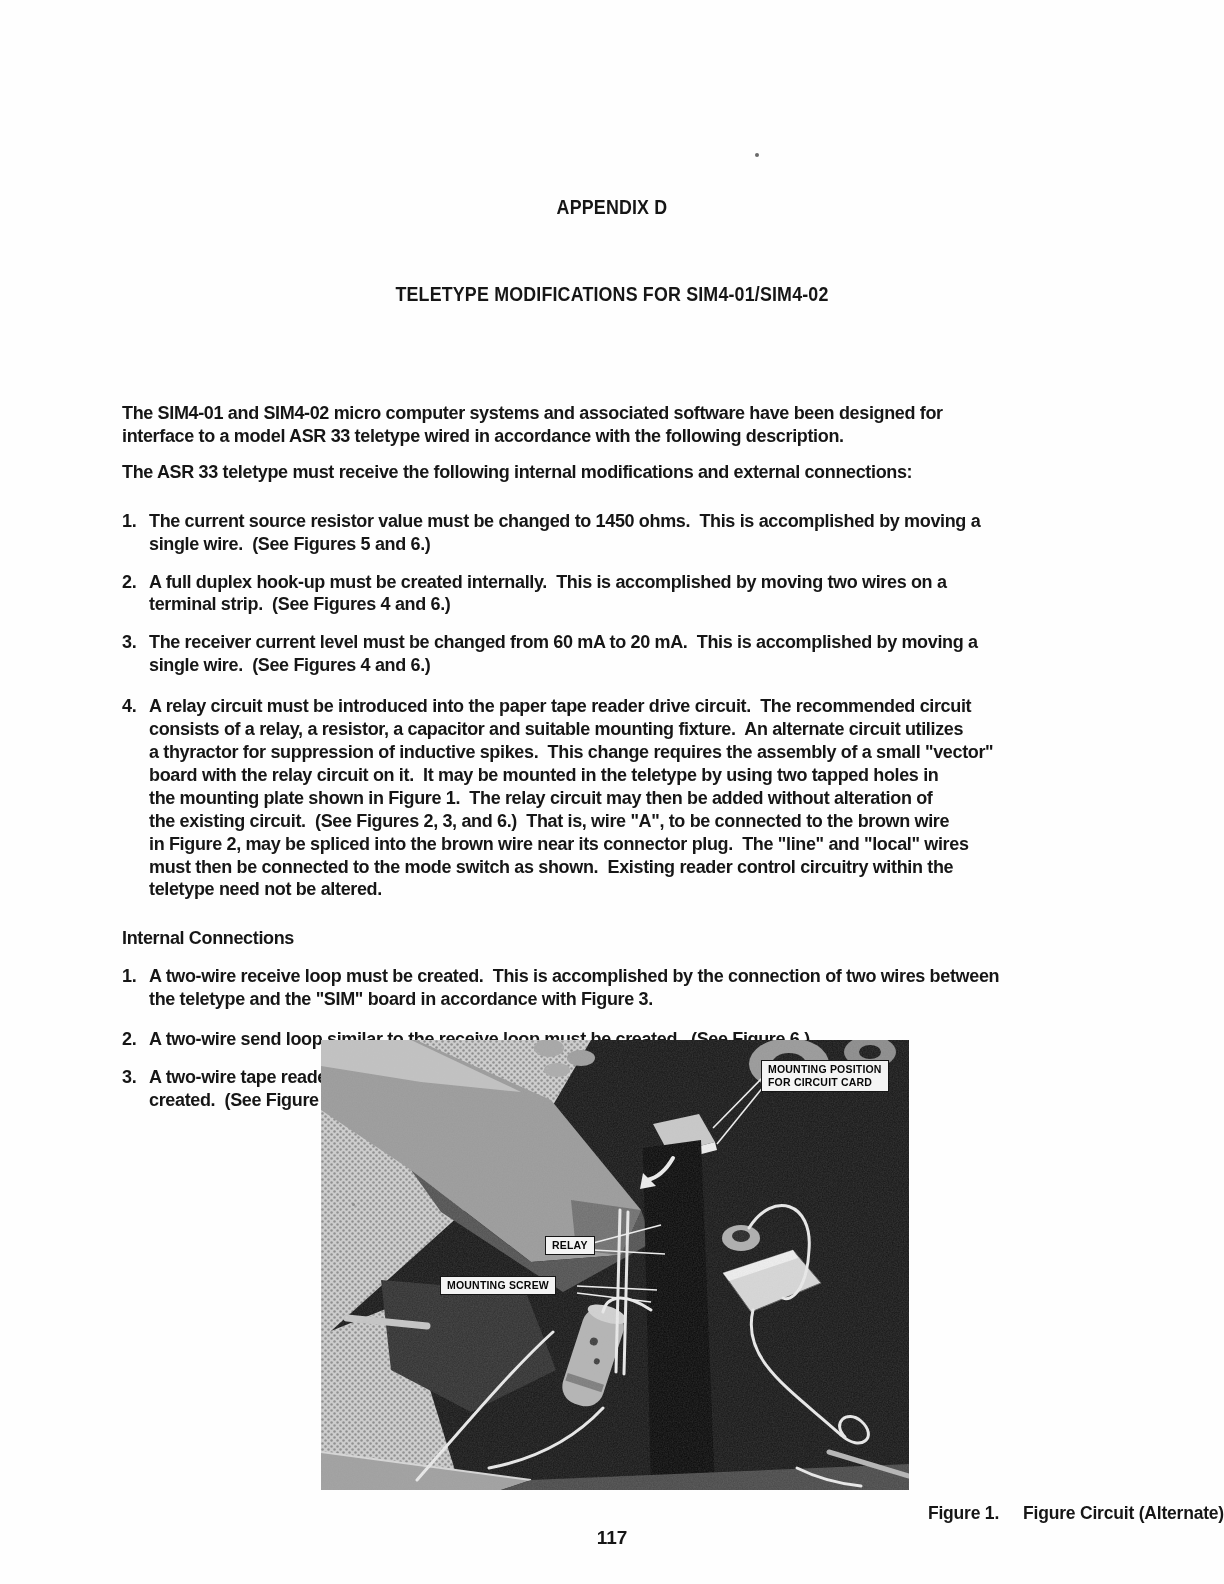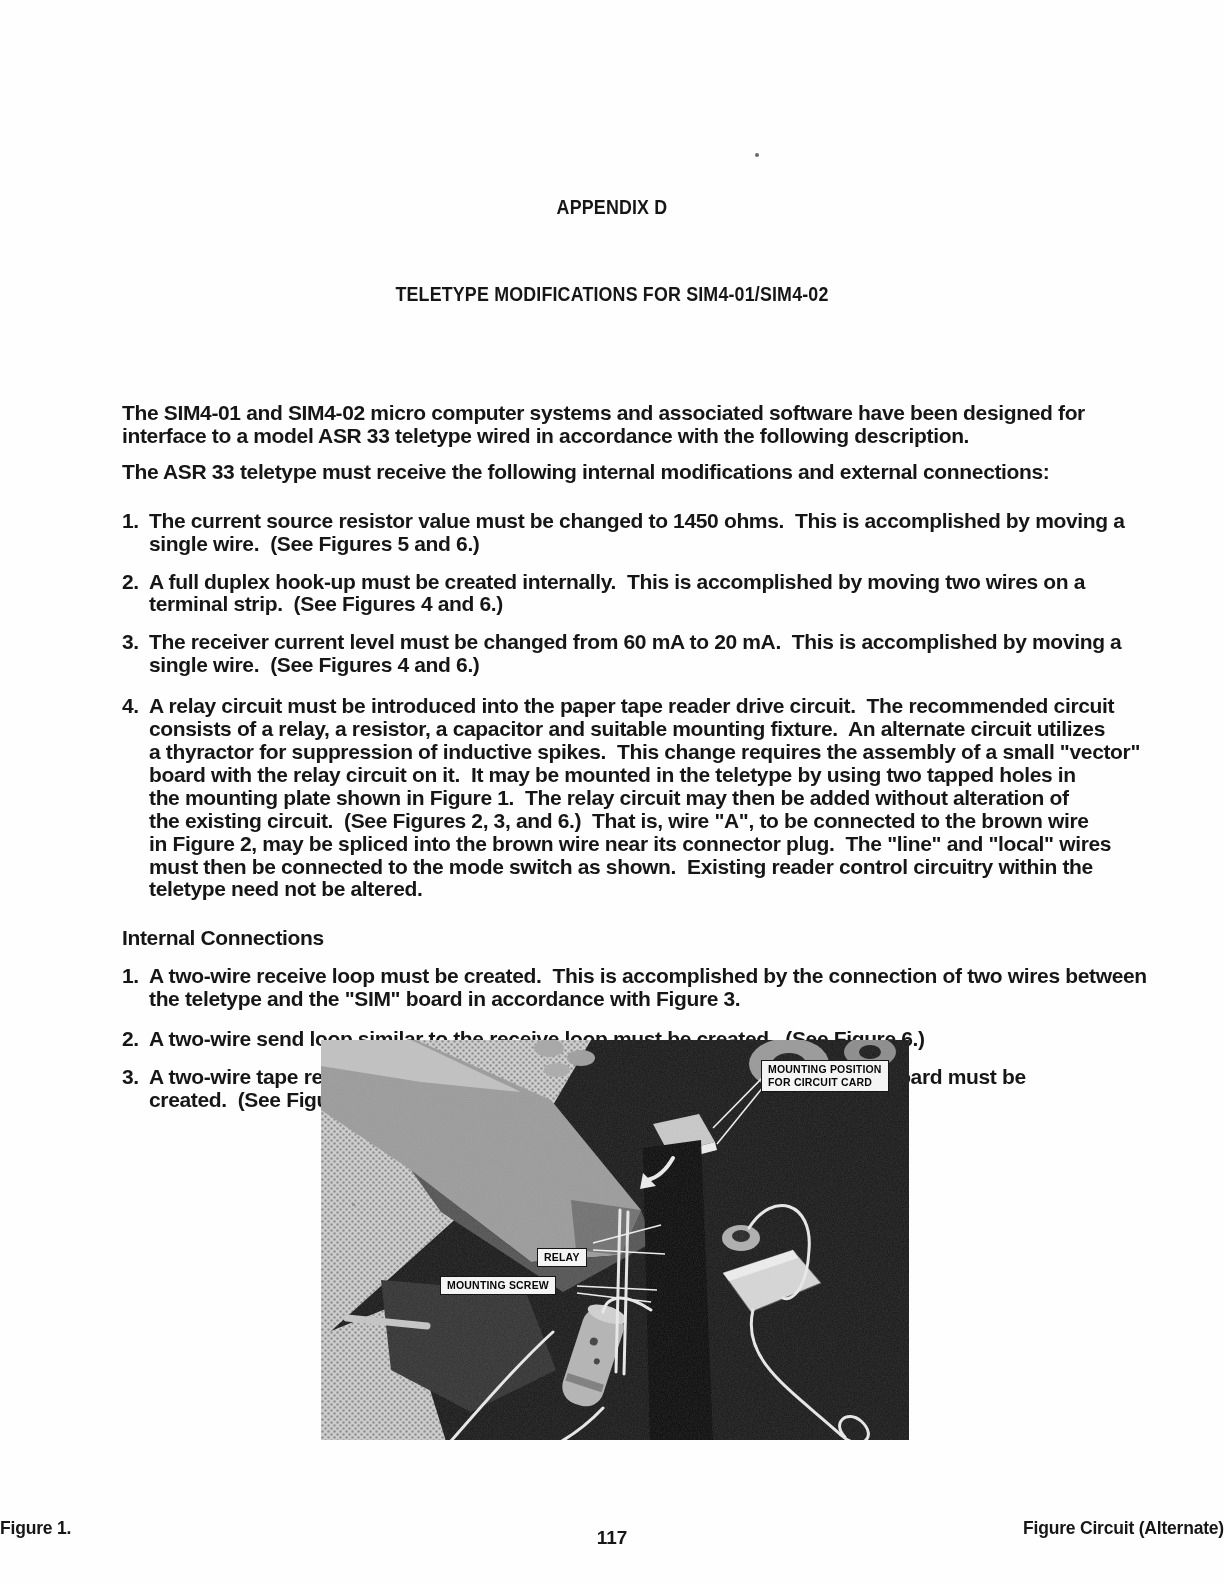--- a/index.html
+++ b/index.html
@@ -21,60 +21,60 @@
     line-height:29px;
     letter-spacing:.2px;
     transform:scaleX(.87);
     transform-origin:50% 0;
     white-space:pre;
   }
   
   .body-col{
     margin:36px 0 0 122px;
     width:1000px;
-    font-size:21px;
+    font-size:18px;
     font-weight:bold;
     line-height:22.9px;
     letter-spacing:-.35px;
   }
   .para,.item-text,.sect,.num{white-space:pre;}
   .p1{margin:0 0 13px 0;}
   .p2{margin:6px 0 26px 0;}
   .sect{margin:0 0 10px 0;}
   .item{display:flex;align-items:flex-start;}
   .num{width:27px;flex:0 0 27px;}
   .item-text{flex:1;}
   .mb15{margin-bottom:15px;}
   .mb18{margin-bottom:18px;}
   .mb26{margin-bottom:26px;}
   .mb17{margin-bottom:17px;}
   .sect-gap{margin-top:0;}
   
   .photo{
-    position:absolute;left:321px;top:1040px;width:588px;height:400px;
+    position:absolute;left:321px;top:1040px;width:588px;height:450px;
     background:#141414;overflow:hidden;
   }
   .photo svg{position:absolute;inset:0;}
   .plabel{
     position:absolute;
     background:#f4f4f4;color:#070707;
     font-weight:bold;font-size:10.5px;line-height:13px;
     letter-spacing:.2px;
     padding:2px 6px;
     border:1.5px solid #161616;
     white-space:pre;
   }
   .plabel-mp{left:440px;top:20px;}
-  .plabel-relay{left:216px;top:196px;margin-top:12px;}
+  .plabel-relay{left:224px;top:196px;}
   .plabel-ms{left:119px;top:236px;text-align:center;}
   
   .caption{
     position:absolute;top:1503px;left:0;right:0;
-    display:flex;justify-content:space-between;gap:40px;
-    font-weight:bold;font-size:17.5px;letter-spacing:-.2px;margin-top:15px;
+    display:flex;justify-content:flex-end;gap:24px;
+    font-weight:bold;font-size:17.5px;letter-spacing:-.2px;
   }
   .pageno{
     position:absolute;top:1527px;left:0;right:0;
     text-align:center;font-weight:bold;font-size:19px;
   }
   .speck{position:absolute;background:#6a6a6a;border-radius:50%;}
   .speck1{left:755px;top:153px;width:4px;height:4px;}
   .speck2{left:352px;top:1203px;width:3px;height:3px;opacity:.5;}
 </style>
 </head>

